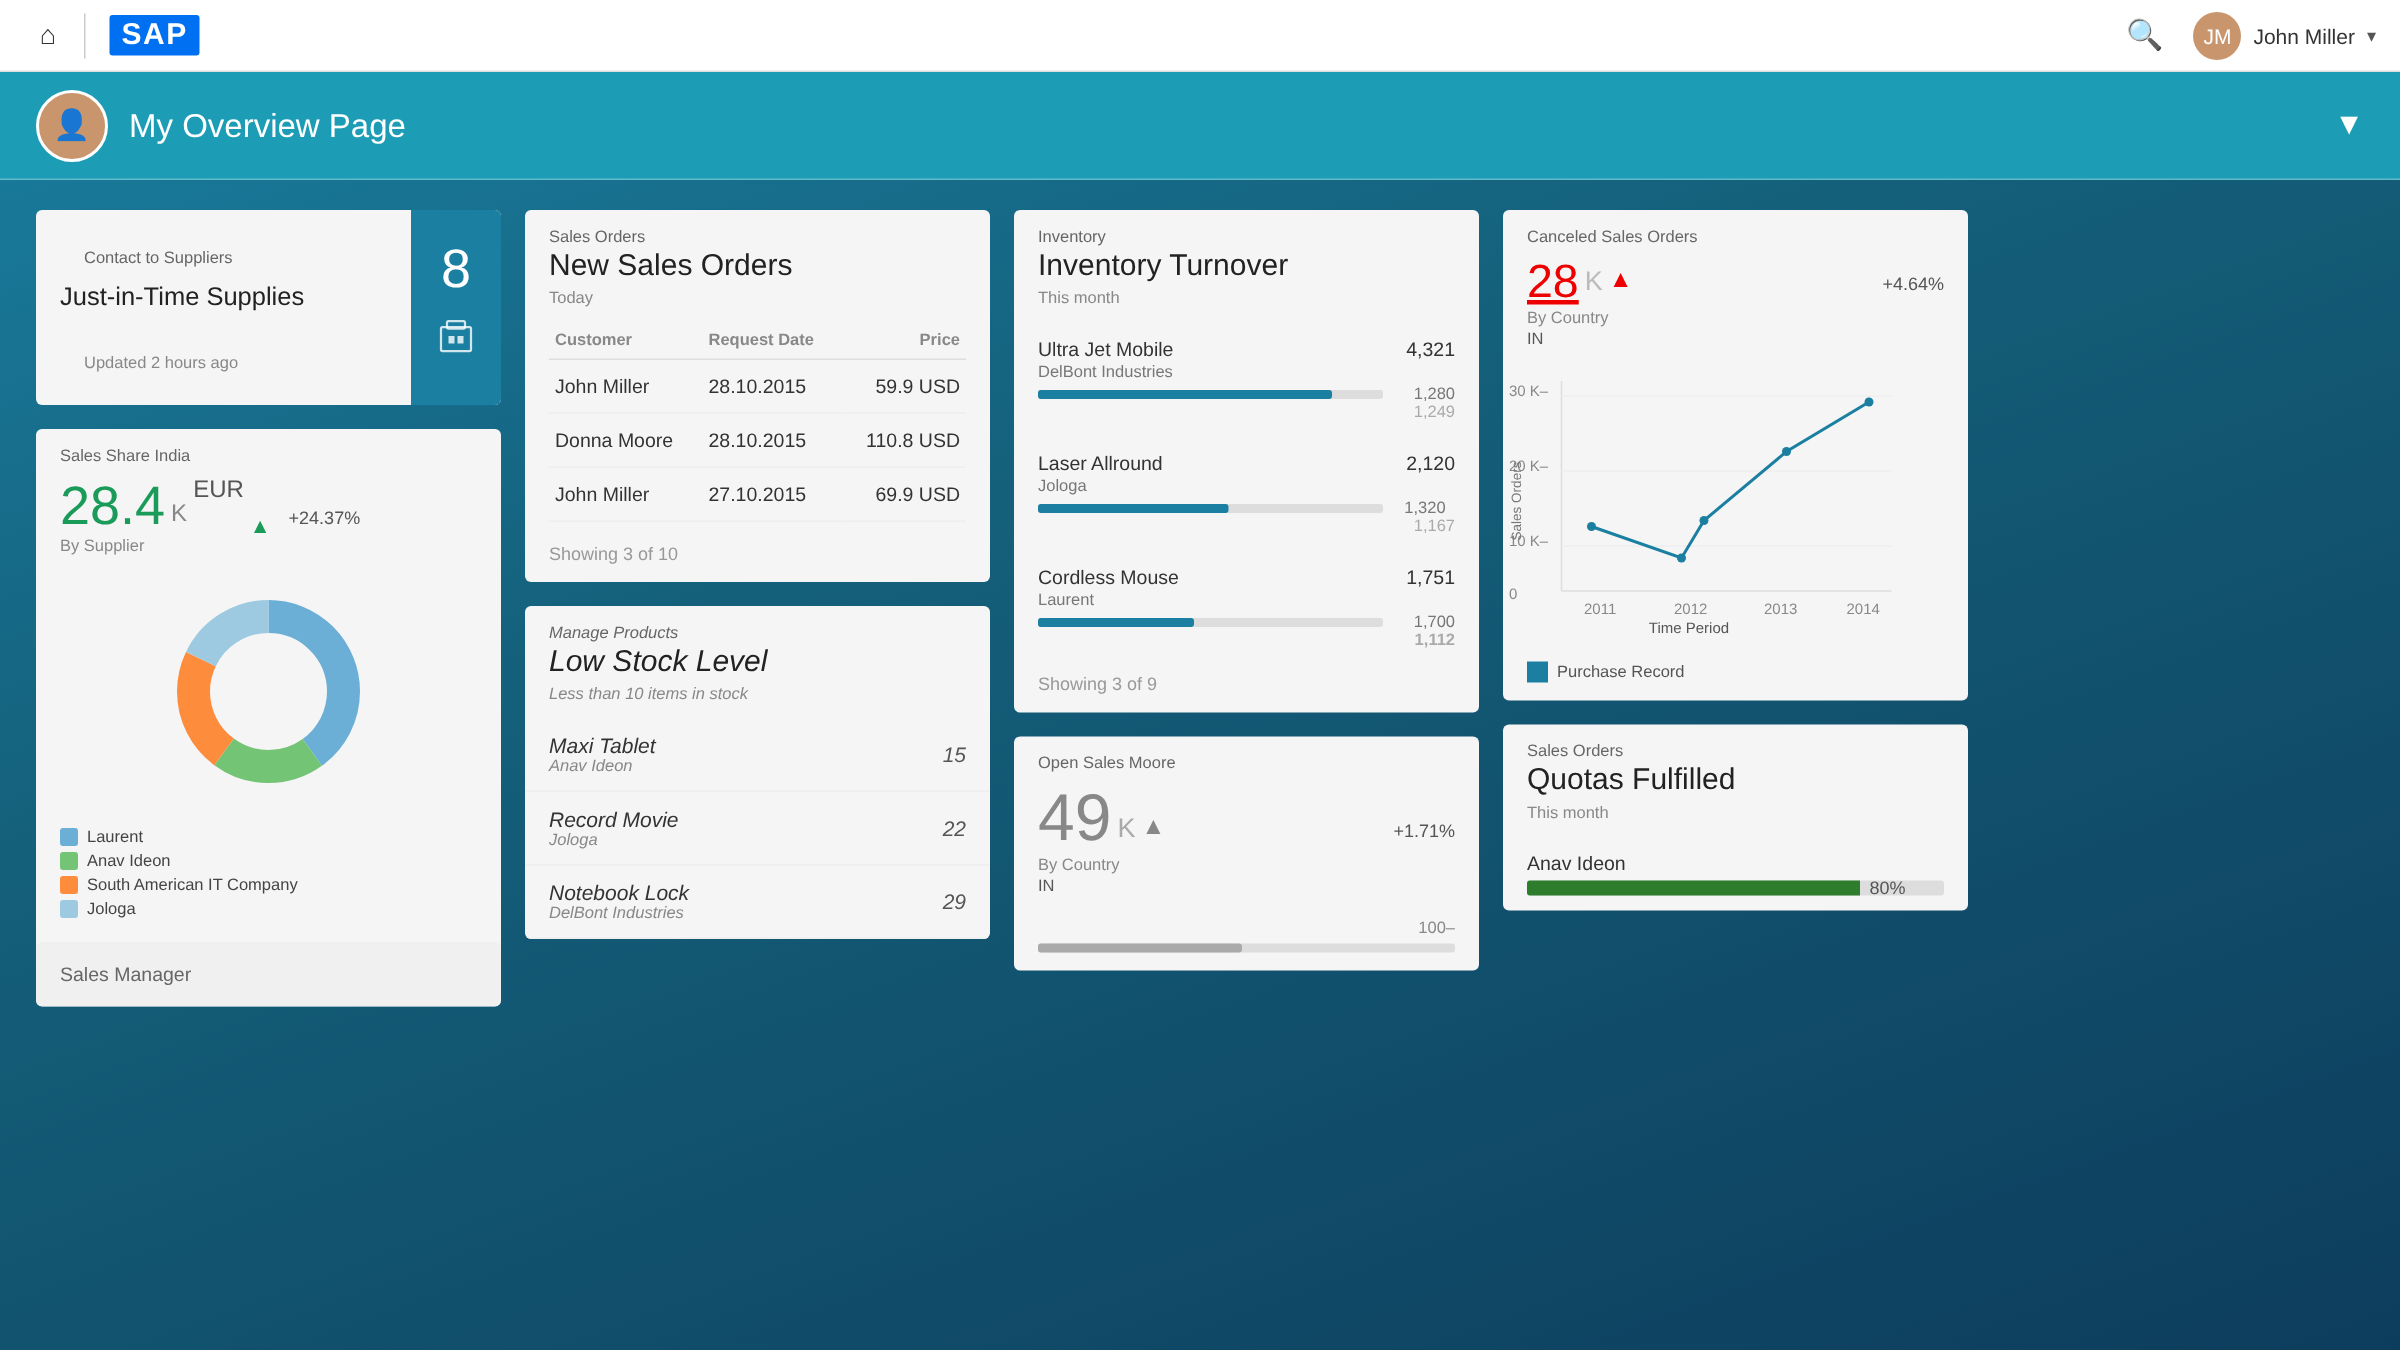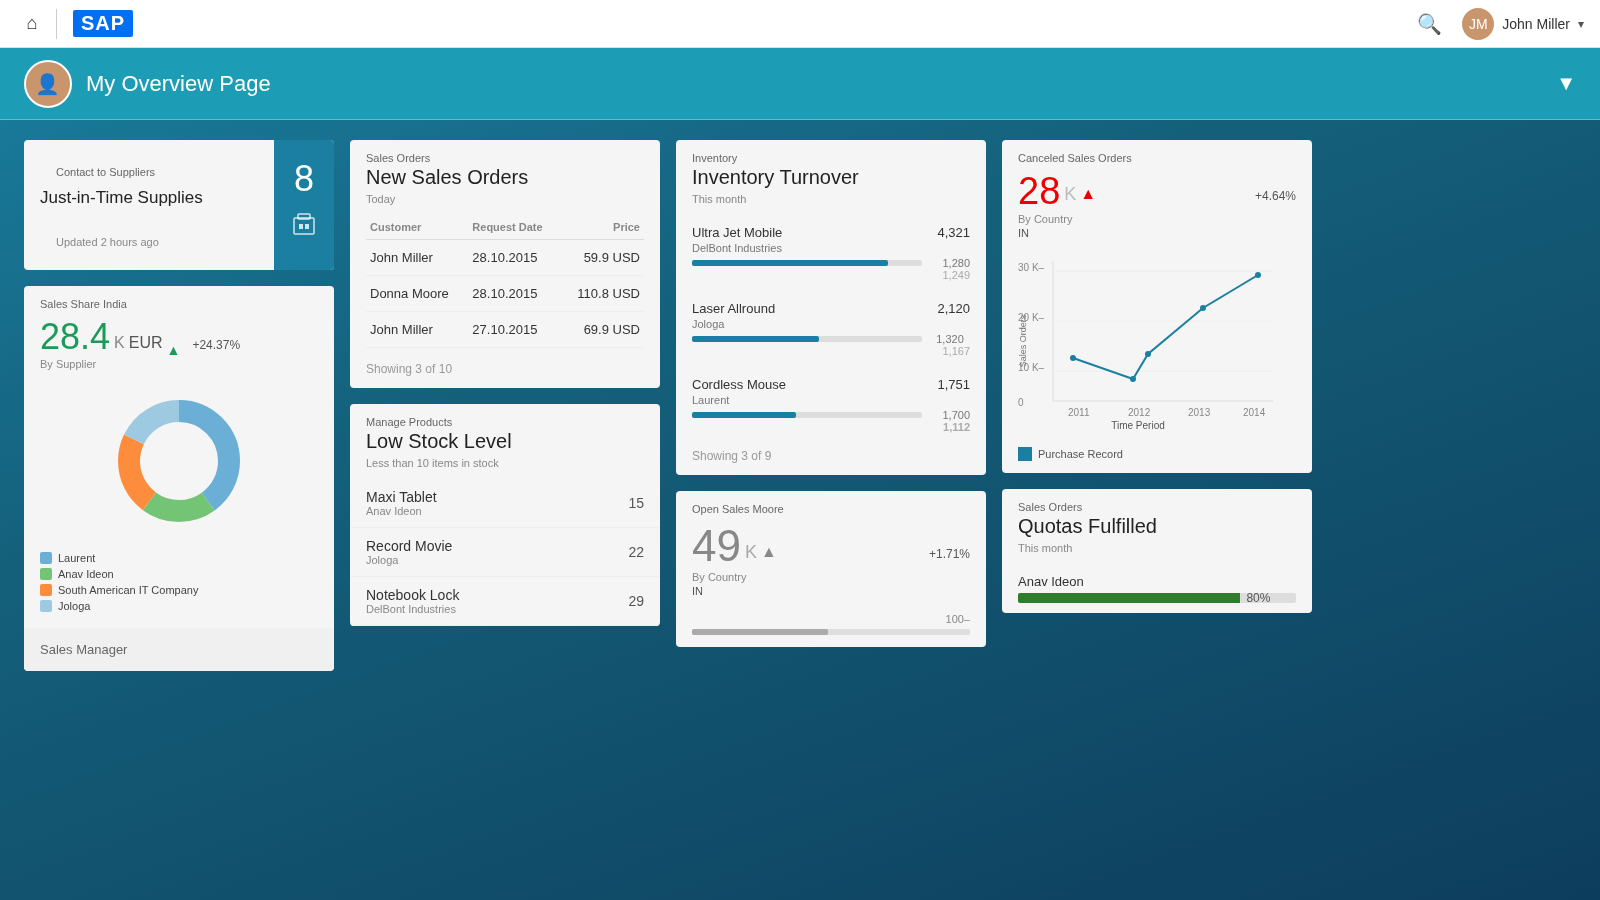--- a/index.html
+++ b/index.html
@@ -37,38 +37,38 @@
     .suppliers-card { display: flex; flex-direction: column; }
     .suppliers-top { display: flex; }
     .suppliers-left { flex: 1; padding: 14px 16px; }
     .suppliers-right { width: 60px; background: #1a7fa0; display: flex; flex-direction: column; align-items: center; justify-content: flex-start; padding-top: 18px; gap: 10px; }
     .suppliers-badge { font-size: 36px; font-weight: 300; color: #fff; }
     .suppliers-icon { color: rgba(255,255,255,0.8); font-size: 22px; }
     .suppliers-name { font-size: 17px; font-weight: 400; color: #222; margin-top: 8px; }
     .suppliers-updated { font-size: 11px; color: #888; padding: 8px 16px; }
     .sales-share-value { font-size: 36px; font-weight: 300; color: #1a9b5a; padding: 4px 16px 0; display: flex; align-items: flex-end; gap: 4px; text-align: center; }
     .sales-share-k { font-size: 16px; color: #888; margin-bottom: 6px; }
-    .sales-share-currency { font-size: 16px; color: #555; margin-bottom: 6px; }
+    .sales-share-currency { font-size: 16px; color: #555; margin-bottom: 22px; }
     .sales-share-change { font-size: 12px; color: #555; margin-bottom: 6px; margin-left: 8px; }
     .sales-share-up { color: #1a9b5a; font-size: 14px; }
     .by-supplier { font-size: 11px; color: #888; padding: 0 16px 8px; }
     .donut-container { display: flex; justify-content: center; padding: 8px 0; }
     .legend { padding: 8px 16px 12px; display: flex; flex-direction: column; gap: 4px; }
     .legend-item { display: flex; align-items: center; gap: 6px; font-size: 11px; color: #444; }
     .legend-dot { width: 12px; height: 12px; border-radius: 2px; flex-shrink: 0; }
 
     
     .orders-table { width: 100%; padding: 0 16px 8px; }
     .orders-table table { width: 100%; border-collapse: collapse; }
     .orders-table th { font-size: 11px; color: #888; text-align: left; padding: 6px 4px; border-bottom: 1px solid #ddd; }
     .orders-table td { font-size: 13px; color: #333; padding: 10px 4px; border-bottom: 1px solid #eee; }
     .showing-text { font-size: 12px; color: #999; padding: 6px 16px 12px; }
 
     
-    .products-card { background: #f5f5f5; }
+    .products-card { background: #f5f5f5; font-style: italic; }
     .product-row { padding: 10px 16px; border-bottom: 1px solid #eee; display: flex; align-items: center; justify-content: space-between; }
     .product-name { font-size: 14px; color: #333; font-weight: 500; }
     .product-supplier { font-size: 11px; color: #888; }
     .product-count { font-size: 14px; color: #555; font-weight: 500; }
 
     
     .inventory-card { background: #f5f5f5; }
     .inventory-row { padding: 10px 16px 6px; }
     .inventory-product { font-size: 13px; color: #333; font-weight: 500; margin-bottom: 2px; display: flex; justify-content: space-between; }
     .inventory-supplier { font-size: 11px; color: #777; margin-bottom: 3px; }
@@ -327,29 +327,29 @@
         </div>
       </div>
     </div>
   </div>
 
   <div style="display:flex; flex-direction:column; gap:16px;">
 
     <div class="card canceled-card">
       <div class="card-header-label">Canceled Sales Orders</div>
       <div style="display:flex;align-items:flex-end;padding:4px 16px 0;">
-        <span style="font-size:38px;font-weight:300;color:#e00;">28</span>
+        <span style="font-size:31px;font-weight:300;color:#e00;text-decoration:underline;">28</span>
         <span style="font-size:18px;color:#bbb;margin-bottom:8px;margin-left:4px;">K</span>
         <span style="font-size:16px;color:#e00;margin-bottom:10px;margin-left:4px;">▲</span>
         <span style="font-size:12px;color:#555;margin-left:auto;margin-bottom:10px;">+4.64%</span>
       </div>
       <div style="font-size:11px;color:#888;padding:0 16px 2px;">By Country</div>
       <div style="font-size:11px;color:#555;padding:0 16px 4px;">IN</div>
 
-      <div style="padding:8px 16px;">
+      <div style="padding:8px 4px;">
         <svg width="260" height="180" viewBox="0 0 260 180">
 
           <text x="0" y="20" font-size="10" fill="#888">30 K–</text>
           <text x="0" y="70" font-size="10" fill="#888">20 K–</text>
           <text x="0" y="120" font-size="10" fill="#888">10 K–</text>
           <text x="0" y="155" font-size="10" fill="#888">0</text>
 
           <line x1="35" y1="10" x2="35" y2="150" stroke="#ddd" stroke-width="1"></line>
 
           <line x1="35" y1="20" x2="255" y2="20" stroke="#eee" stroke-width="1"></line>

